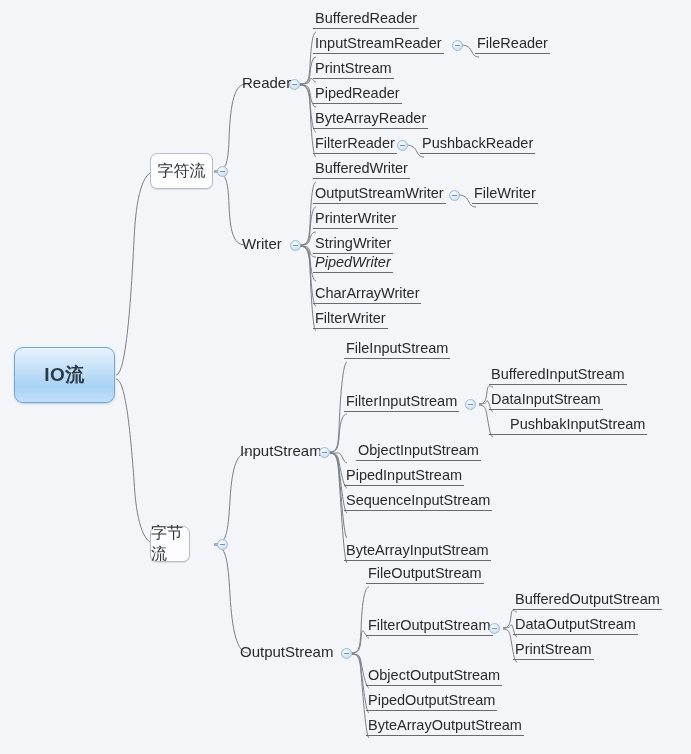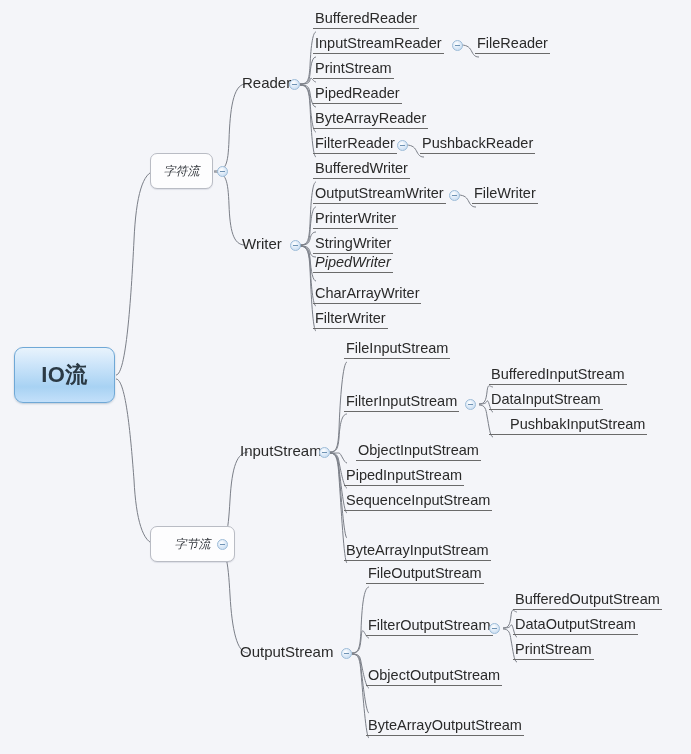--- a/index.html
+++ b/index.html
@@ -17,36 +17,35 @@
   .root-node{
     position:absolute;
     box-sizing:border-box;
     border:1px solid #6fa8d6;
     border-radius:9px;
     background:linear-gradient(to bottom,#e8f3fc 0%,#cfe6fa 28%,#a8d2f3 72%,#c3e0fa 100%);
     box-shadow:0 1px 2px rgba(90,120,150,.35);
     display:flex;align-items:center;justify-content:center;
     color:#2b3a45;
     font-weight:bold;
-    font-size:22px;
+    font-size:19px;
     letter-spacing:.5px;
   }
 
   
   .box-node{
     position:absolute;
     box-sizing:border-box;
     border:1px solid #b9bcc4;
     border-radius:7px;
     background:#fdfdfe;
     display:flex;align-items:center;justify-content:center;
     color:#30343a;
-    font-size:12px;
+    font-size:16px;
     box-shadow:0 1px 1px rgba(120,130,150,.18);
-    font-style:italic;
   }
 
   
   .tnode{
     position:absolute;
     white-space:nowrap;
     color:#2a2a2a;
     line-height:1;
   }
   .tnode .lbl{display:inline-block;padding:0 2px 2px 2px;}
@@ -132,21 +131,21 @@
       <path d="M503,629 C509,629 510,633 511,640 C513,650 514,662 517,662"></path>
 
     </g>
   </svg>
 
   <div class="root-node" style="left:14px;top:347px;width:101px;height:56px;">IO流</div>
 
   <div class="box-node" style="left:150px;top:153px;width:63px;height:36px;">字符流</div>
   <div class="toggle" style="left:217px;top:166px;"></div>
 
-  <div class="box-node" style="left:150px;top:526px;width:85px;height:36px;">字节流</div>
+  <div class="box-node" style="left:150px;top:526px;width:40px;height:36px;">字节流</div>
   <div class="toggle" style="left:217px;top:539px;"></div>
 
   <div class="tnode t15" style="left:240px;top:75px;">
     <span class="lbl">Reader</span>
   </div>
   <div class="toggle" style="left:289px;top:79px;"></div>
 
   <div class="tnode t15" style="left:240px;top:236px;">
     <span class="lbl">Writer</span>
   </div>
@@ -267,17 +266,20 @@
   <div class="tnode t14 underline" style="left:513px;top:617px;">
     <span class="lbl">DataOutputStream</span>
   </div>
   <div class="tnode t14 underline" style="left:513px;top:642px;">
     <span class="lbl">PrintStream</span>
   </div>
 
   <div class="tnode t14 underline" style="left:366px;top:668px;">
     <span class="lbl">ObjectOutputStream</span>
   </div>
+  <div class="tnode t14 underline" style="left:366px;top:693px;">
+    <span class="lbl">PipedOutputStream</span>
+  </div>
   <div class="tnode t14 underline" style="left:366px;top:718px;">
     <span class="lbl">ByteArrayOutputStream</span>
   </div>
 
 </div>
 
 </body></html>

